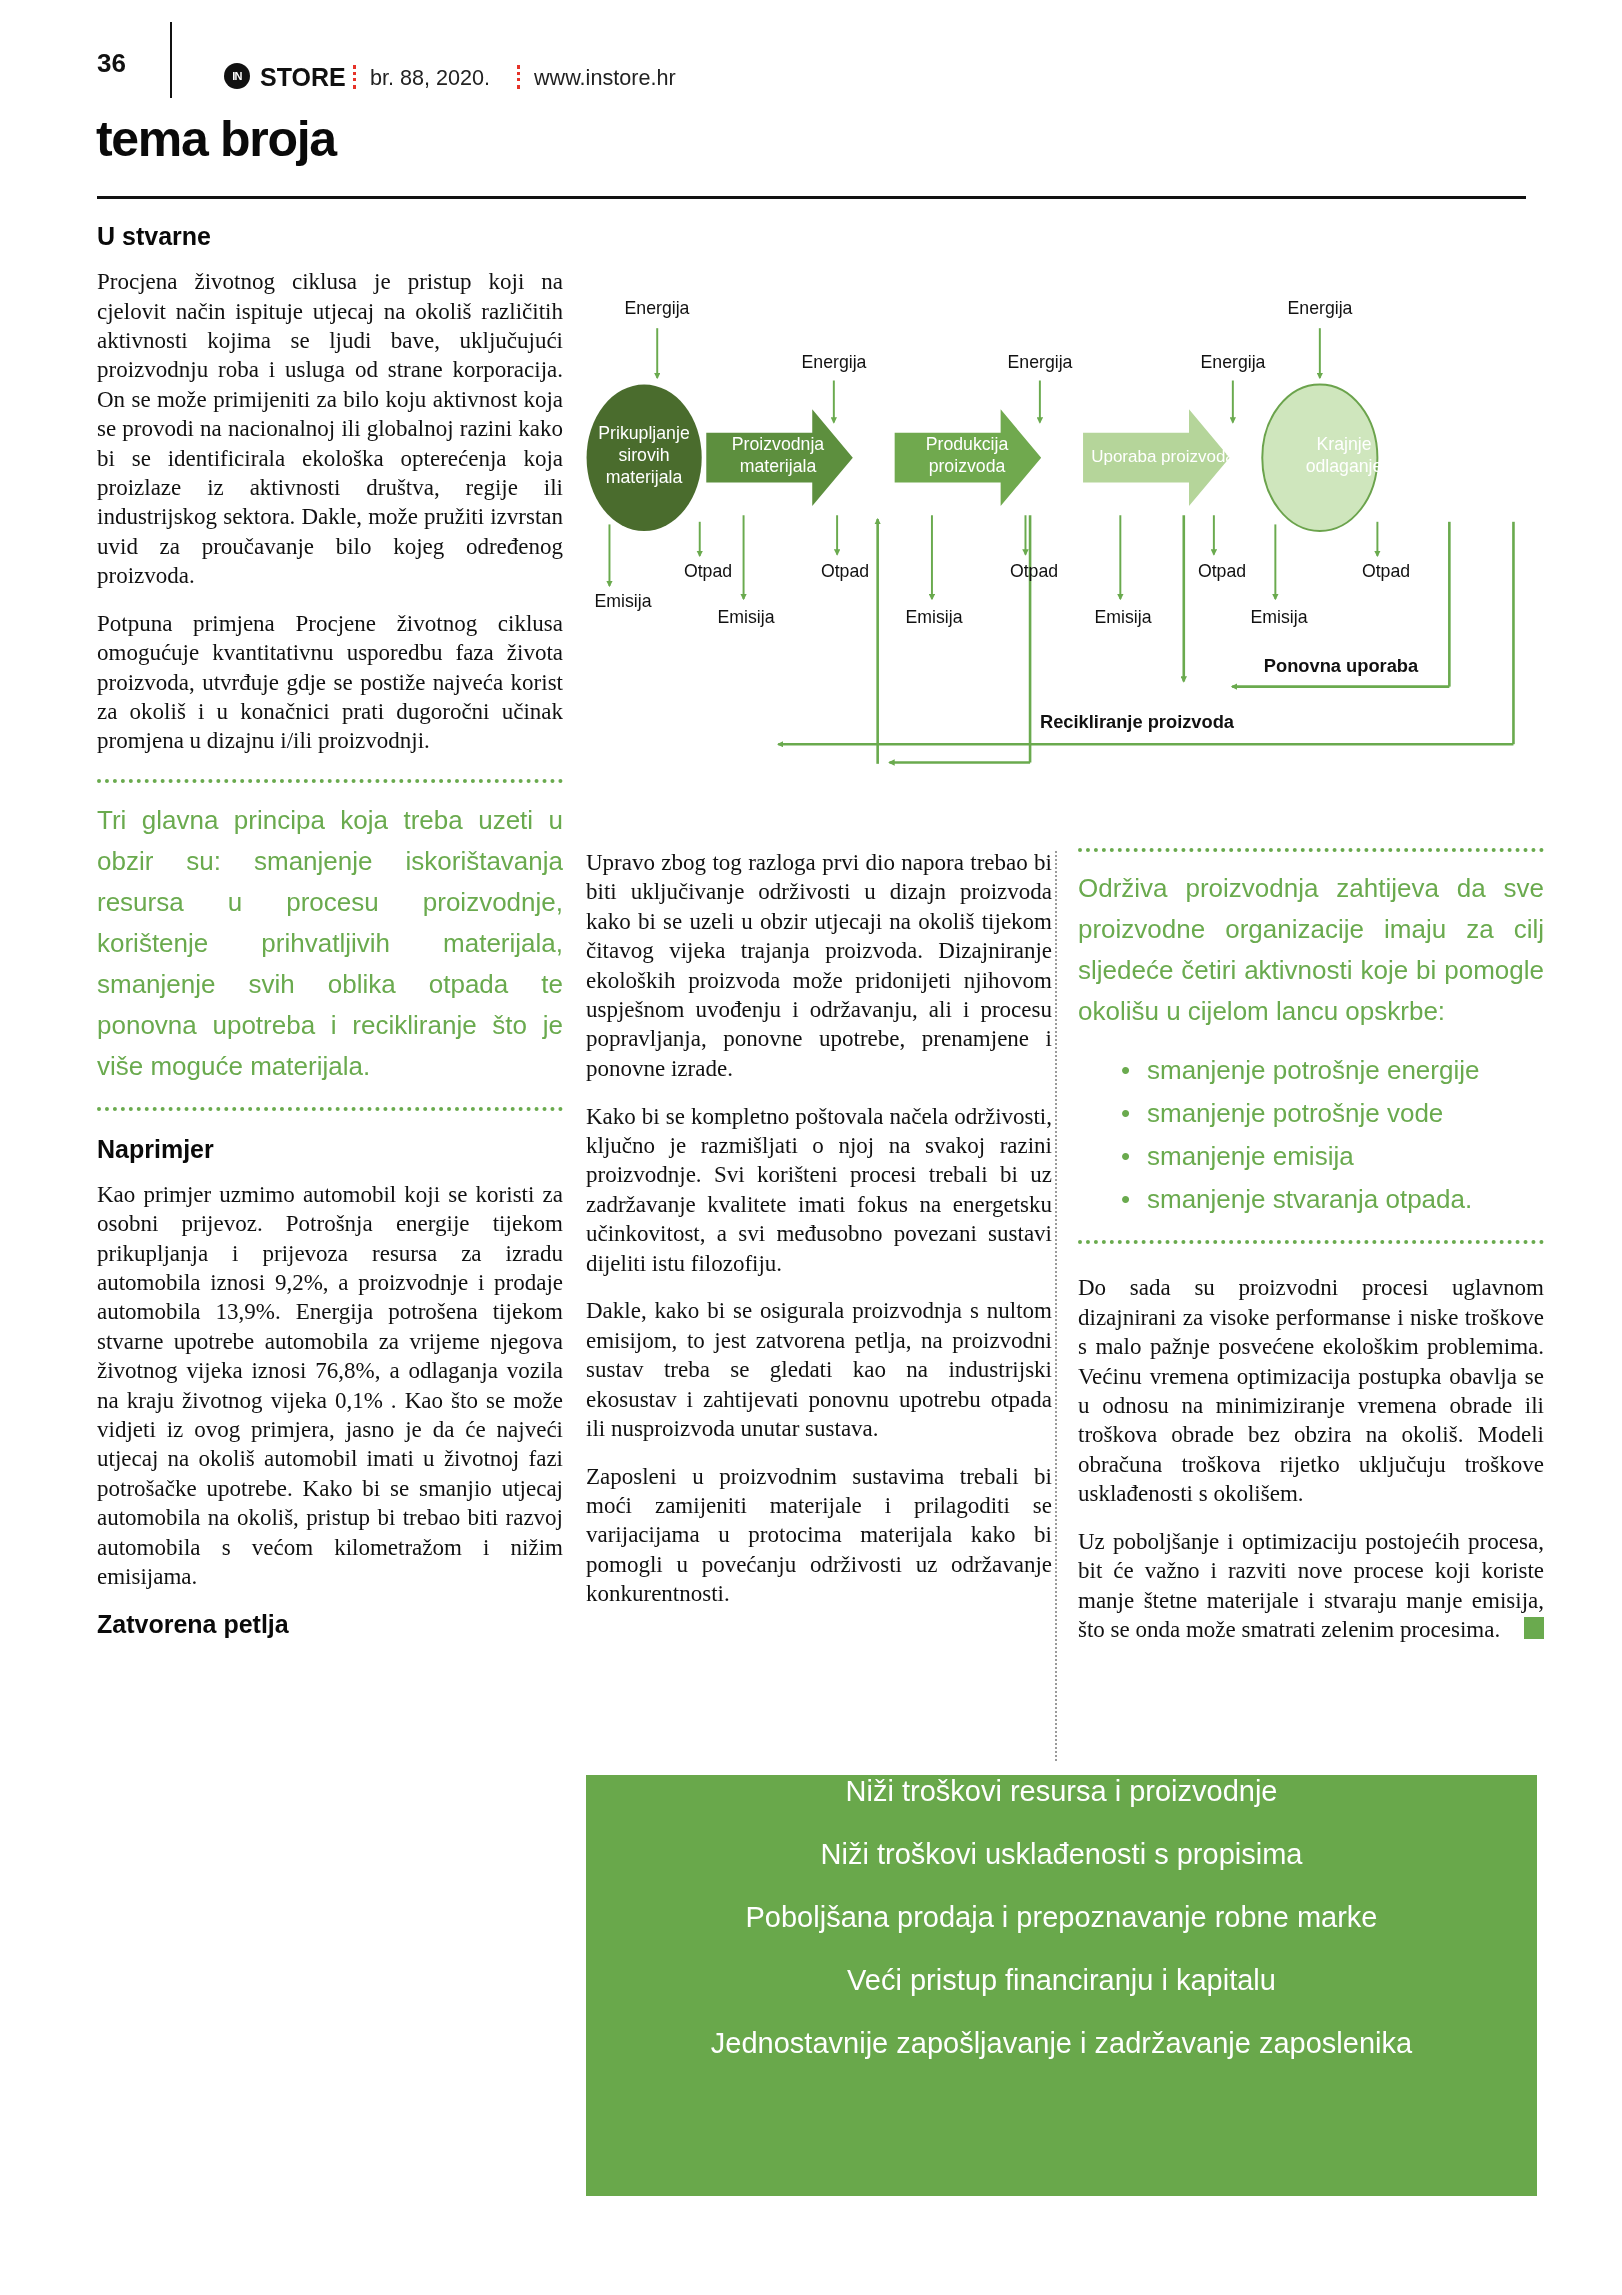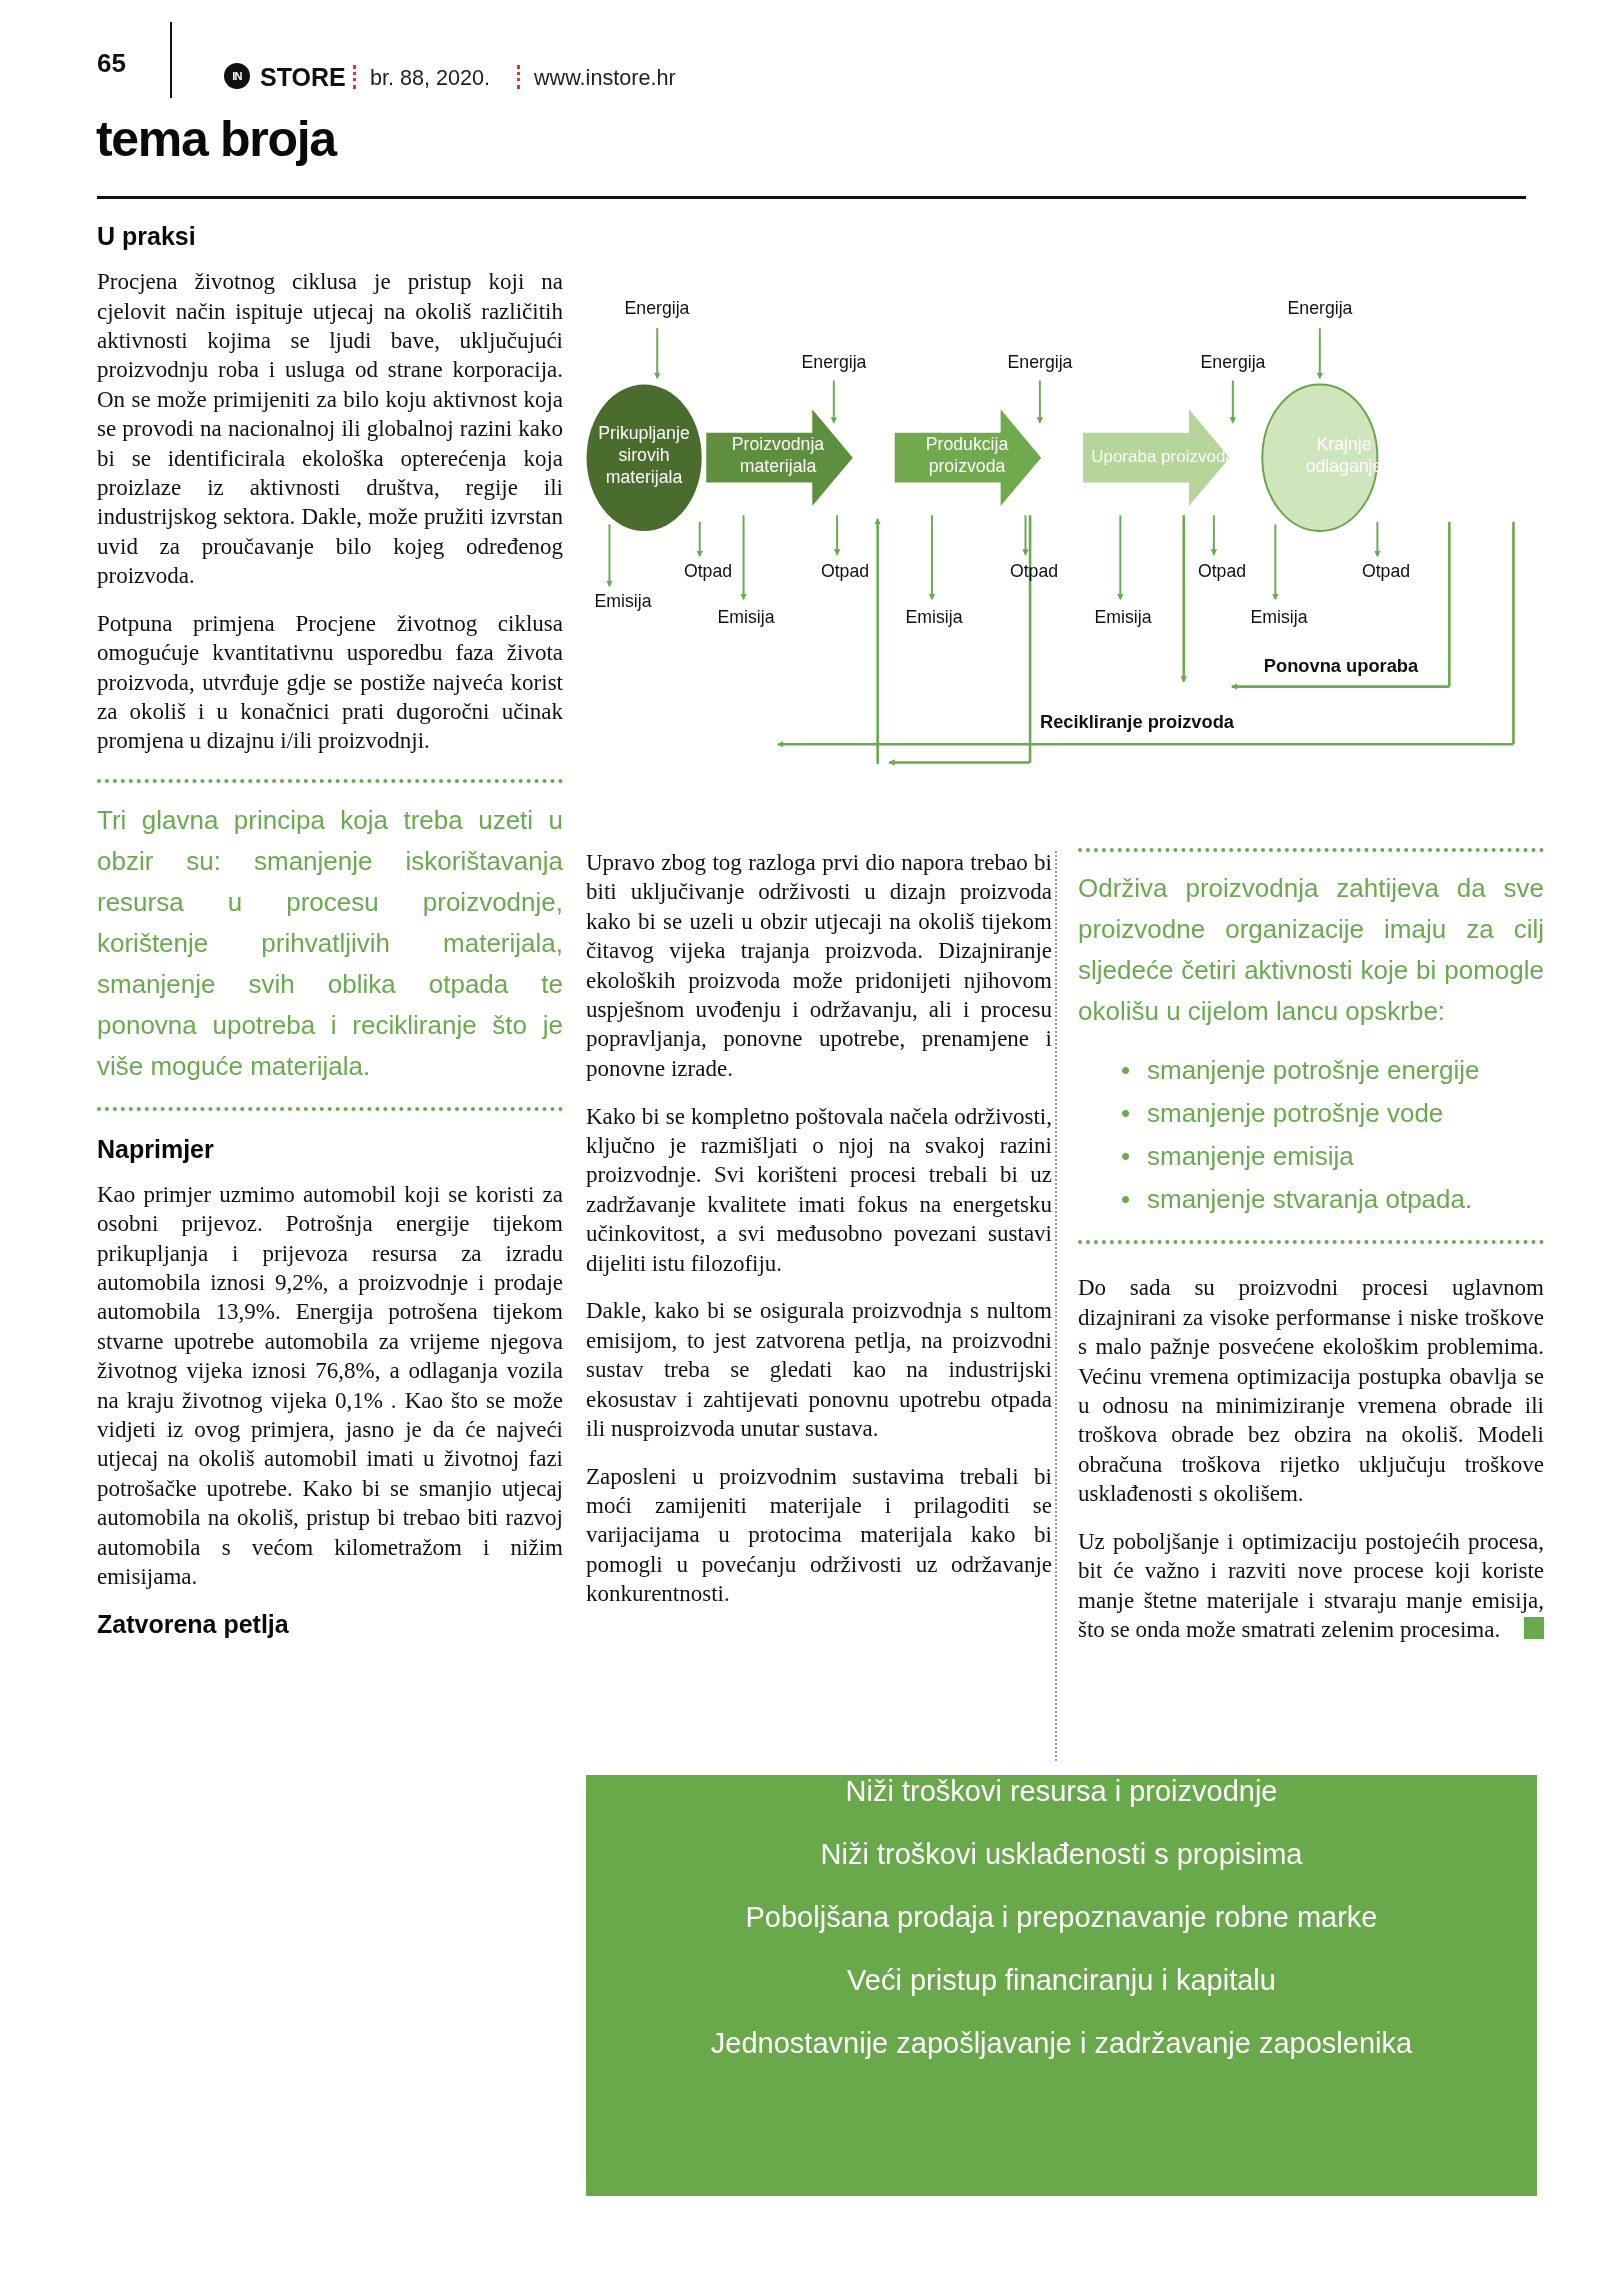--- a/index.html
+++ b/index.html
@@ -58,34 +58,34 @@
   .benefits{position:absolute;left:586px;top:1775px;width:951px;height:421px;background:#69a84b;
             font-family:"Liberation Sans",sans-serif;color:#ffffff;text-align:center;overflow:hidden;}
   .benefits .btitle{font-size:37px;font-weight:bold;margin:34px 0 39px 0;letter-spacing:-0.7px;}
   .benefits .bitem{font-size:29px;margin:0 0 30px 0;}
 </style>
 </head>
 <body>
 
 <div class="page">
 
-  <div class="pagenum">65</div>
+  <div class="pagenum">36</div>
   <div class="head-vline"></div>
   <div class="logo-circle">IN</div>
   <div class="brand">STORE</div>
   <div class="red-sep" style="left:353px;"></div>
   <div class="head-meta" style="left:370px;">br. 88, 2020.</div>
   <div class="red-sep" style="left:517px;"></div>
   <div class="head-meta" style="left:534px;">www.instore.hr</div>
 
   <div class="section-title">tema broja</div>
   <div class="title-rule"></div>
 
   <div class="col col-left">
-    <h2 class="subhead first">U praksi</h2>
+    <h2 class="subhead first">U stvarne</h2>
     <p>Procjena životnog ciklusa je pristup koji na cjelovit način ispituje utjecaj na okoliš različitih aktivnosti kojima se ljudi bave, uključujući proizvodnju roba i usluga od strane korporacija. On se može primijeniti za bilo koju aktivnost koja se provodi na nacionalnoj ili globalnoj razini kako bi se identificirala ekološka opterećenja koja proizlaze iz aktivnosti društva, regije ili industrijskog sektora. Dakle, može pružiti izvrstan uvid za proučavanje bilo kojeg određenog proizvoda.</p>
     <p>Potpuna primjena Procjene životnog ciklusa omogućuje kvantitativnu usporedbu faza života proizvoda, utvrđuje gdje se postiže najveća korist za okoliš i u konačnici prati dugoročni učinak promjena u dizajnu i/ili proizvodnji.</p>
     <div class="pullquote">Tri glavna principa koja treba uzeti u obzir su: smanjenje iskorištavanja resursa u procesu proizvodnje, korištenje prihvatljivih materijala, smanjenje svih oblika otpada te ponovna upotreba i recikliranje što je više moguće materijala.</div>
     <h2 class="subhead">Naprimjer</h2>
     <p>Kao primjer uzmimo automobil koji se koristi za osobni prijevoz. Potrošnja energije tijekom prikupljanja i prijevoza resursa za izradu automobila iznosi 9,2%, a proizvodnje i prodaje automobila 13,9%. Energija potrošena tijekom stvarne upotrebe automobila za vrijeme njegova životnog vijeka iznosi 76,8%, a odlaganja vozila na kraju životnog vijeka 0,1% . Kao što se može vidjeti iz ovog primjera, jasno je da će najveći utjecaj na okoliš automobil imati u životnoj fazi potrošačke upotrebe. Kako bi se smanjio utjecaj automobila na okoliš, pristup bi trebao biti razvoj automobila s većom kilometražom i nižim emisijama.</p>
     <h2 class="subhead">Zatvorena petlja</h2>
   </div>
 
   <div class="diagram">
     <svg width="955" height="504" viewBox="0 0 1460 770">

